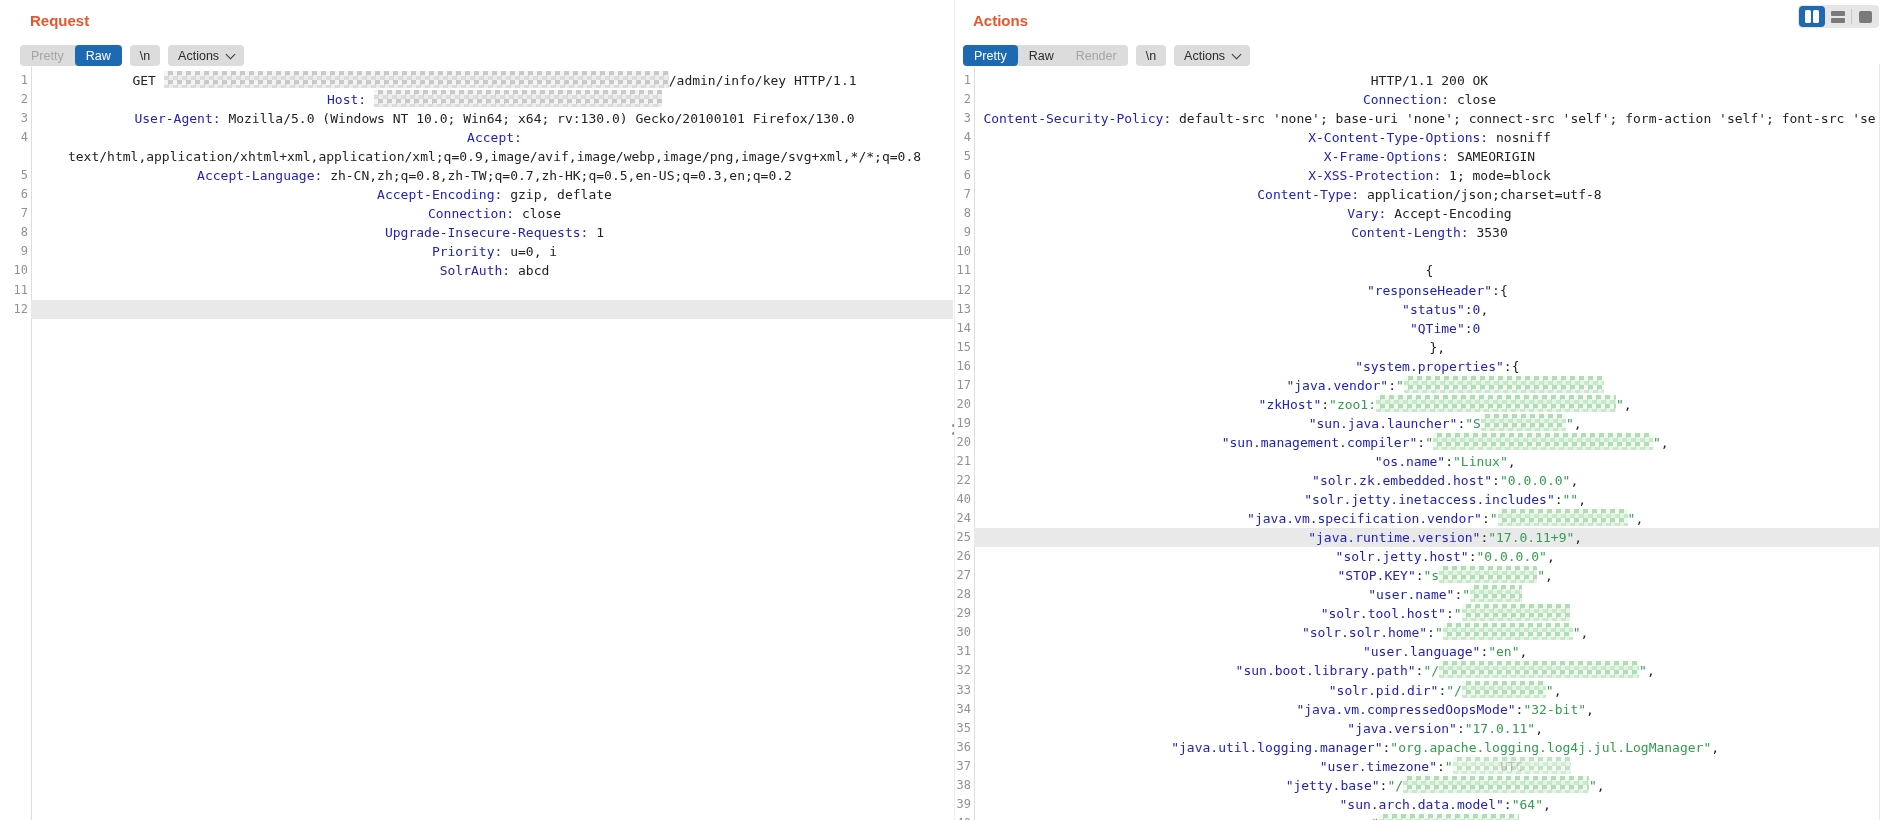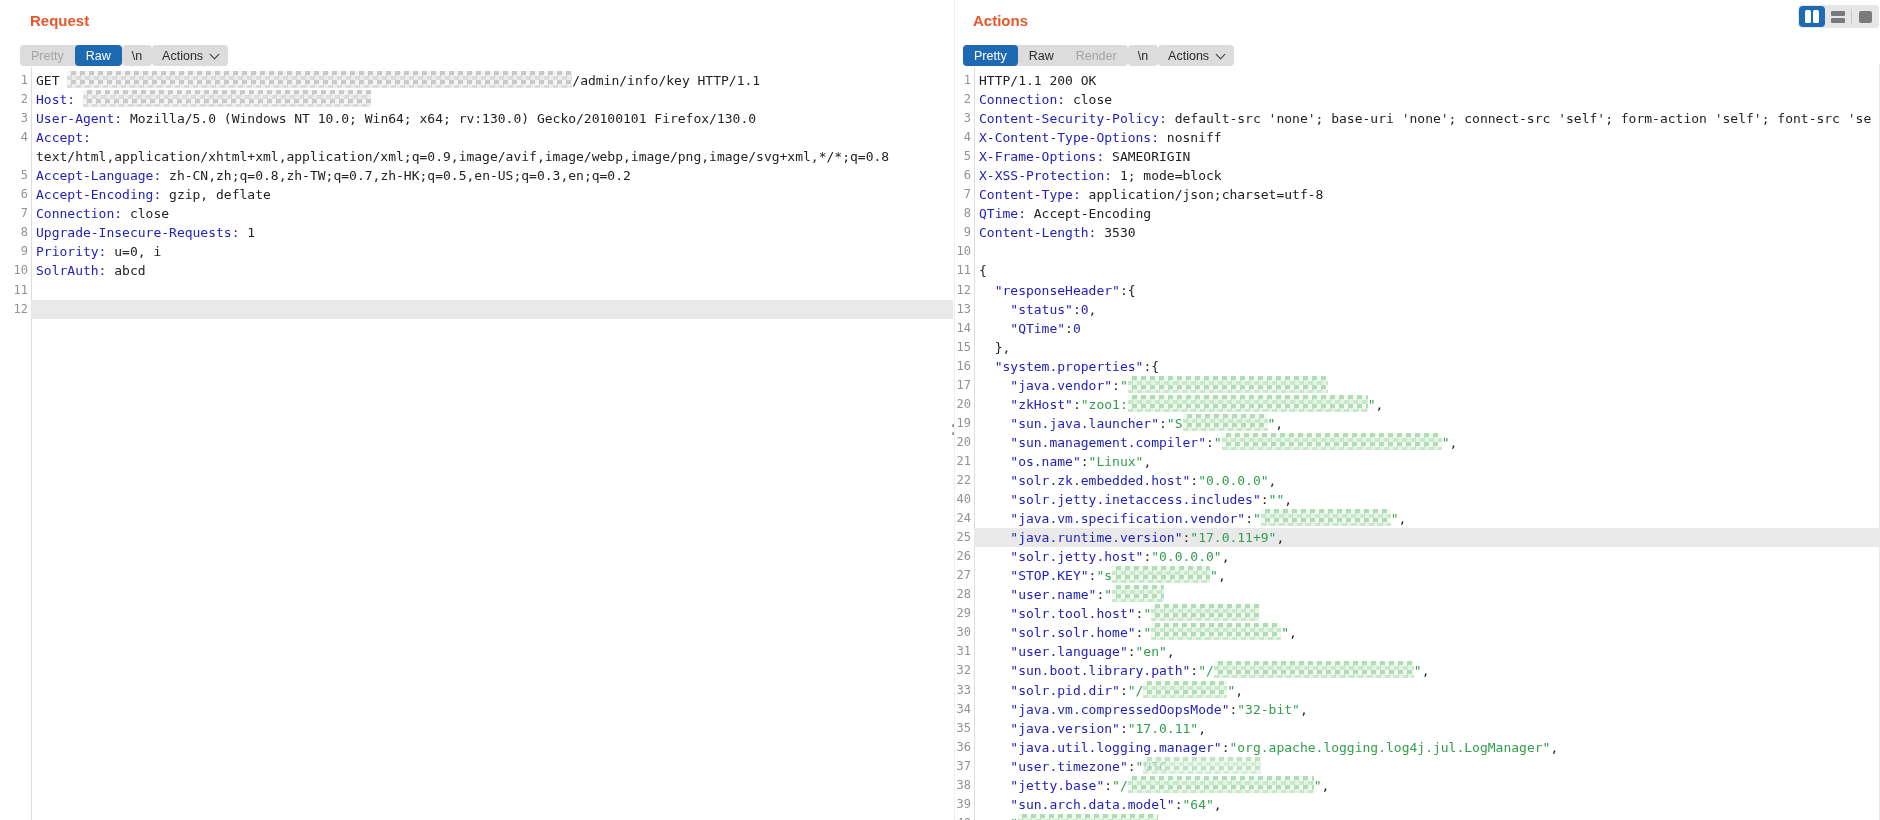--- a/index.html
+++ b/index.html
@@ -3,46 +3,46 @@
 <meta charset="utf-8">
 <style>
   html,body{margin:0;padding:0;background:#fff;}
   .app{position:relative;width:1880px;height:820px;background:#ffffff;overflow:hidden;
        font-family:"Liberation Sans",sans-serif;margin-left:12px;}
   .panel{position:absolute;top:0;height:820px;}
   .panel.req{left:0;width:941px;}
   .panel.res{left:942px;right:0;border-left:1px solid #eeeeee;}
   .ptitle{position:absolute;top:12px;left:18px;margin:0;font-size:15px;font-weight:bold;
           color:#e8572b;font-family:"Liberation Sans",sans-serif;}
-  .tabbar{position:absolute;top:45px;left:8px;display:flex;align-items:center;}
+  .tabbar{position:absolute;top:45px;left:8px;display:flex;align-items:center;gap:8px;}
   .tabgroup{display:flex;background:#dcdcdc;border-radius:4px;}
   button{font-family:"Liberation Sans",sans-serif;}
   .tab{height:21px;padding:0 11px;font-size:12.5px;color:#2b2b2b;background:transparent;
        border:none;border-radius:4px;cursor:pointer;}
   .tab.sel{background:#1e6ab2;color:#ffffff;}
   .tab.dis{color:#a5a5a5;}
   .btn{height:21px;padding:0 10px;font-size:12.5px;color:#2b2b2b;background:#dcdcdc;
        border:none;border-radius:4px;cursor:pointer;display:inline-flex;align-items:center;}
   .chev{width:6px;height:6px;border-right:1.6px solid #3a3a3a;border-bottom:1.6px solid #3a3a3a;
         transform:rotate(45deg);display:inline-block;margin-left:8px;margin-top:-3px;}
   .code-body{position:absolute;top:67px;left:0;right:0;bottom:0;overflow:hidden;padding-top:4px;}
   .res .code-body{right:12px;}
   .gline{position:absolute;top:67px;bottom:0;left:19px;width:1px;background:#dddddd;}
   .row{display:flex;height:19.05px;line-height:19.05px;white-space:pre;
        font-family:"DejaVu Sans Mono",monospace;font-size:13px;}
   .ln{flex:0 0 16px;text-align:right;padding-right:3px;color:#929292;font-size:12px;}
-  .code{flex:1;padding-left:5px;}
+  .code{flex:1;padding-left:5px;text-align:center;}
   .row.hl .code{background:#e9e9e9;}
   .c-p{color:#222222;}
   .c-h,.c-b{color:#2222bb;}
   .c-g{color:#319e4d;}
   .mz{display:inline-block;height:17px;vertical-align:text-bottom;border-radius:1px;}
   .mzy{background:conic-gradient(#c9c9c9 25%,#ececec 0 50%,#dbdbdb 0 75%,#f4f4f4 0) 0 0/9px 9px;}
   .mzg{background:conic-gradient(#b2dcb6 25%,#e3f4e4 0 50%,#c8e8cb 0 75%,#f2faf2 0) 0 0/9px 9px;}
-  .ghost{display:inline-block;position:relative;height:17px;vertical-align:text-bottom;color:#0f766e;}
+  .ghost{display:inline-block;position:relative;height:17px;vertical-align:text-bottom;color:#7f1d1d;}
   .ghost::after{content:"";position:absolute;inset:0;border-radius:1px;opacity:.8;
     background:conic-gradient(#b2dcb6 25%,#e3f4e4 0 50%,#c8e8cb 0 75%,#f2faf2 0) 0 0/9px 9px;}
   .divider{position:absolute;left:938px;top:0;width:6px;height:820px;cursor:col-resize;}
   .divider .dot{position:absolute;left:2px;width:3px;height:3px;border-radius:50%;background:#8d8d8d;}
   .vscroll{position:absolute;top:64px;right:0;bottom:0;width:12px;background:#f4f4f4;
            border-left:1px solid #e9e9e9;}
   .vthumb{position:absolute;top:1px;left:2px;width:8px;height:468px;background:#d9d9d9;border-radius:4px;}
   .view-toggle{position:absolute;top:5px;right:13px;display:flex;align-items:center;
                background:#e6e6e6;border-radius:4px;padding:1px;}
   .vt-seg{width:26px;height:21px;border:none;background:transparent;border-radius:4px;cursor:pointer;
@@ -111,21 +111,21 @@
     </div>
     <div class="gline"></div>
     <div class="code-body">
         <div class="row"><span class="ln">1</span><span class="code"><span class="c-p">HTTP/1.1 200 OK</span></span></div>
         <div class="row"><span class="ln">2</span><span class="code"><span class="c-h">Connection: </span><span class="c-p">close</span></span></div>
         <div class="row"><span class="ln">3</span><span class="code"><span class="c-h">Content-Security-Policy: </span><span class="c-p">default-src 'none'; base-uri 'none'; connect-src 'self'; form-action 'self'; font-src 'se</span></span></div>
         <div class="row"><span class="ln">4</span><span class="code"><span class="c-h">X-Content-Type-Options: </span><span class="c-p">nosniff</span></span></div>
         <div class="row"><span class="ln">5</span><span class="code"><span class="c-h">X-Frame-Options: </span><span class="c-p">SAMEORIGIN</span></span></div>
         <div class="row"><span class="ln">6</span><span class="code"><span class="c-h">X-XSS-Protection: </span><span class="c-p">1; mode=block</span></span></div>
         <div class="row"><span class="ln">7</span><span class="code"><span class="c-h">Content-Type: </span><span class="c-p">application/json;charset=utf-8</span></span></div>
-        <div class="row"><span class="ln">8</span><span class="code"><span class="c-h">QTime: </span><span class="c-p">Accept-Encoding</span></span></div>
+        <div class="row"><span class="ln">8</span><span class="code"><span class="c-h">Vary: </span><span class="c-p">Accept-Encoding</span></span></div>
         <div class="row"><span class="ln">9</span><span class="code"><span class="c-h">Content-Length: </span><span class="c-p">3530</span></span></div>
         <div class="row"><span class="ln">10</span><span class="code"></span></div>
         <div class="row"><span class="ln">11</span><span class="code"><span class="c-p">{</span></span></div>
         <div class="row"><span class="ln">12</span><span class="code"><span class="c-p">  </span><span class="c-b">"responseHeader"</span><span class="c-p">:{</span></span></div>
         <div class="row"><span class="ln">13</span><span class="code"><span class="c-p">    </span><span class="c-b">"status"</span><span class="c-p">:</span><span class="c-b">0</span><span class="c-p">,</span></span></div>
         <div class="row"><span class="ln">14</span><span class="code"><span class="c-p">    </span><span class="c-b">"QTime"</span><span class="c-p">:</span><span class="c-b">0</span></span></div>
         <div class="row"><span class="ln">15</span><span class="code"><span class="c-p">  },</span></span></div>
         <div class="row"><span class="ln">16</span><span class="code"><span class="c-p">  </span><span class="c-b">"system.properties"</span><span class="c-p">:{</span></span></div>
         <div class="row"><span class="ln">17</span><span class="code"><span class="c-p">    </span><span class="c-b">"java.vendor"</span><span class="c-p">:</span><span class="c-g">"</span><span class="mz mzg" style="width: 200px;"></span></span></div>
         <div class="row"><span class="ln">20</span><span class="code"><span class="c-p">    </span><span class="c-b">"zkHost"</span><span class="c-p">:</span><span class="c-g">"zoo1:</span><span class="mz mzg" style="width: 240px;"></span><span class="c-g">"</span><span class="c-p">,</span></span></div>

